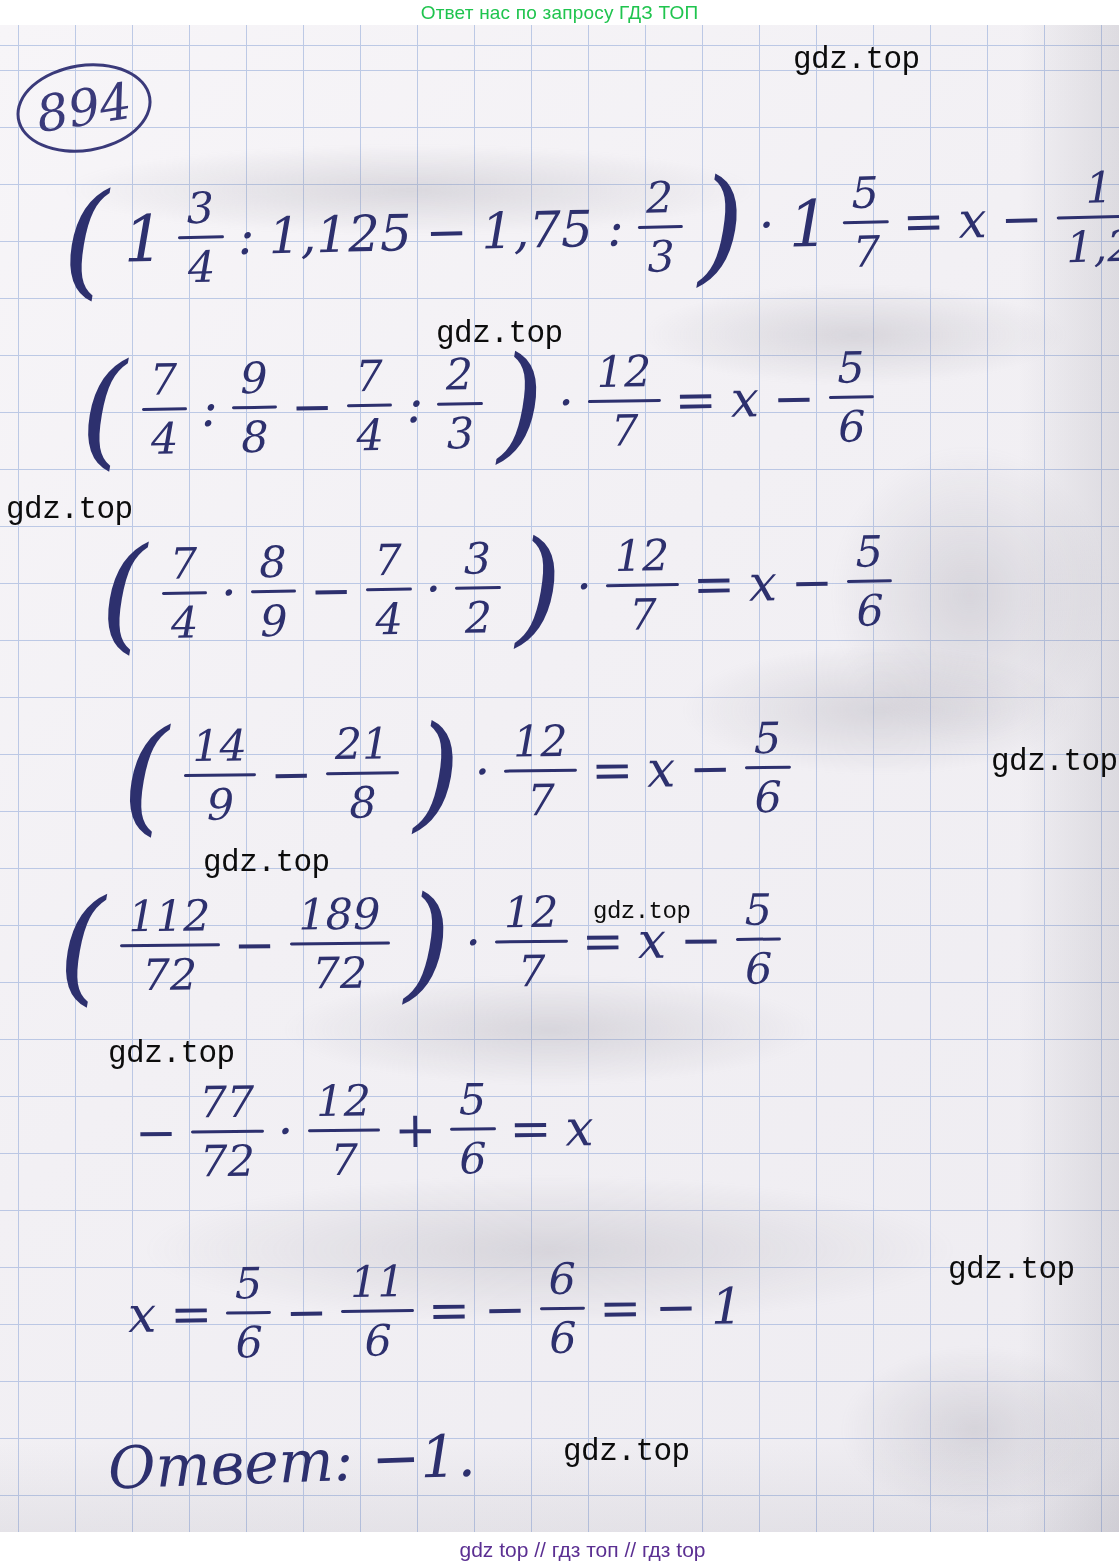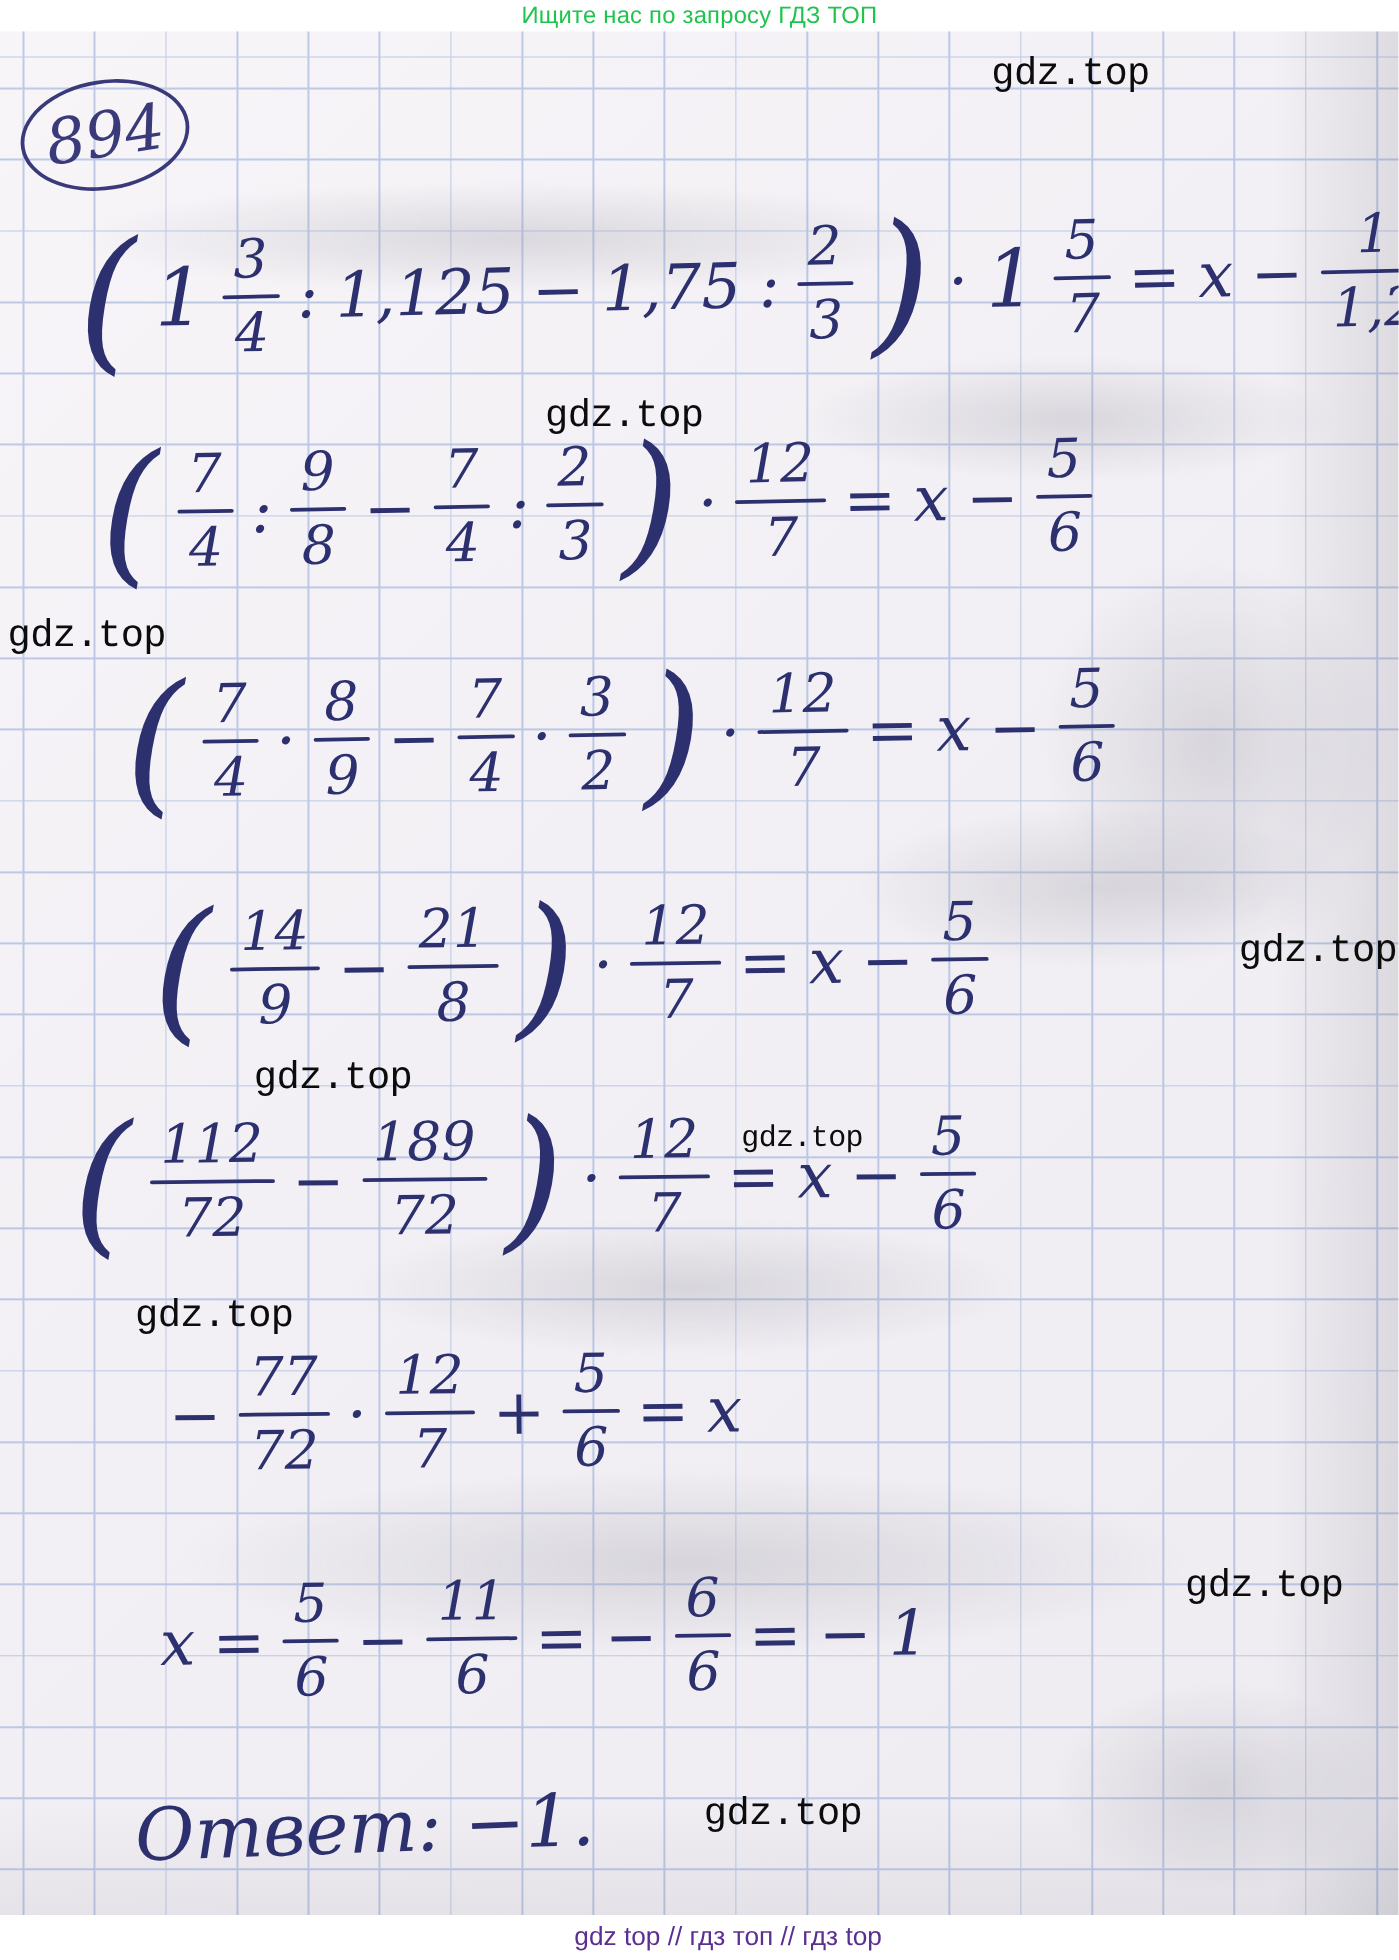--- a/index.html
+++ b/index.html
@@ -67,21 +67,21 @@
 
   .wm{position:absolute;color:var(--watermark);font-family:Liberation Mono, monospace;
       font-weight:400;z-index:5;letter-spacing:-.5px;}
 </style>
 </head>
 <body>
 
 <div class="stage">
 
   <div class="band-top">
-    <span>Ищите нас по запросу ГДЗ ТОП</span>
+    <span>Ответ нас по запросу ГДЗ ТОП</span>
   </div>
 
   <div class="paper">
     <div class="gridlines"></div>
     <div class="sm" style="left:60px;top:120px;width:700px;height:90px;"></div>
     <div class="sm" style="left:640px;top:260px;width:430px;height:100px;"></div>
     <div class="sm" style="left:830px;top:420px;width:280px;height:300px;"></div>
     <div class="sm" style="left:680px;top:620px;width:400px;height:130px;"></div>
     <div class="sm" style="left:280px;top:950px;width:540px;height:110px;"></div>
     <div class="sm" style="left:140px;top:1150px;width:820px;height:150px;"></div>

